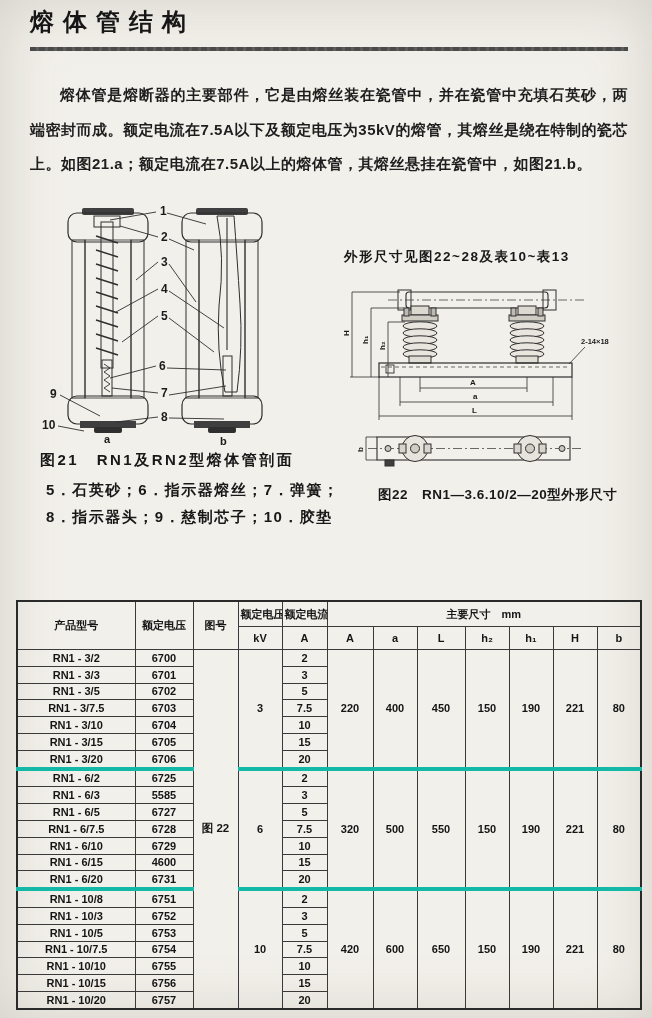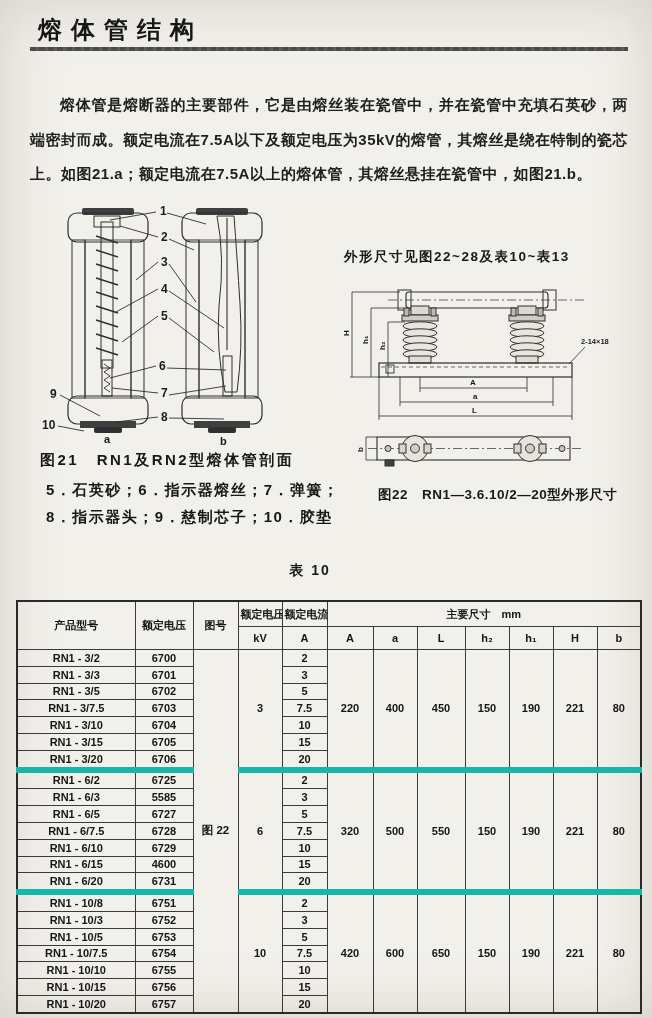--- a/index.html
+++ b/index.html
@@ -5,29 +5,29 @@
   html,body{margin:0;padding:0;}
   body{width:652px;height:1018px;background:#dddbd6;}
   .page{
     position:relative;width:652px;height:1018px;overflow:hidden;
     background:#f2f0ea;
     box-shadow:inset 0 0 60px rgba(120,115,105,.25);
     font-family:"Liberation Sans","DejaVu Sans",sans-serif;
     color:#1b1b1b;
   }
   .page-title{
-    position:absolute;left:30px;top:6px;margin:8px;
+    position:absolute;left:30px;top:6px;margin:0;
     font-size:24px;font-weight:bold;letter-spacing:9px;color:#161616;
   }
   .title-rule{
     position:absolute;left:30px;top:47px;width:598px;height:4px;
     background:repeating-linear-gradient(90deg,#4b4b4b 0 6px,#5e5d59 6px 9px);
   }
   .intro{
-    position:absolute;left:30px;top:88px;width:598px;margin:0;
+    position:absolute;left:30px;top:78px;width:598px;margin:0;
     font-size:15px;font-weight:600;line-height:34.5px;letter-spacing:.5px;
     text-indent:2em;text-align:justify;color:#1e1e1e;
   }
   .fig21-svg{position:absolute;left:24px;top:200px;}
   .fig21-caption{
     position:absolute;left:40px;top:451px;
     font-size:15px;font-weight:bold;letter-spacing:2.5px;color:#181818;
   }
   .fig21-legend{
     position:absolute;left:46px;top:477px;
@@ -54,21 +54,21 @@
   }
   table.spec th, table.spec td{
     border:1px solid #3a3a3a;padding:0 2px;text-align:center;vertical-align:middle;
     overflow:hidden;white-space:nowrap;
   }
   table.spec thead th{height:22px;font-size:11px;}
   table.spec thead tr:first-child th{height:24px;}
   table.spec tbody td{height:15.8px;}
   td.model-cell{text-align:left;padding-left:7px;}
   td.fig-cell{font-size:11.5px;}
-  tr.group-start td{border-top:6px solid #14b8a6;margin-top:34px;}
+  tr.group-start td{border-top:4px solid #14b8a6;margin-top:34px;}
   svg .ink{stroke:#2e2e2e;fill:none;}
   svg text{font-family:"Liberation Sans","DejaVu Sans",sans-serif;fill:#1a1a1a;}
 </style>
 </head>
 <body>
 
 <div class="page">
 
   <h1 class="page-title">熔体管结构</h1>
   <div class="title-rule"></div>
@@ -244,21 +244,20 @@
         <line x1="28" y1="167" x2="28" y2="190"></line>
         <line x1="28" y1="167" x2="39" y2="167"></line>
         <line x1="28" y1="190" x2="39" y2="190"></line>
       </g>
       <text x="25" y="182" font-size="8" font-weight="bold" transform="rotate(-90 25 182)">b</text>
     </g>
   </svg>
 
   <div class="fig22-caption">图22　RN1—3.6.10/2—20型外形尺寸</div>
 
-  <div class="table-title">表 10</div>
 
   <table class="spec">
     <colgroup>
       <col style="width:118px">
         <col style="width:58px">
         <col style="width:45px">
       <col style="width:44px">
         <col style="width:45px">
       <col style="width:46px">
         <col style="width:44px">

